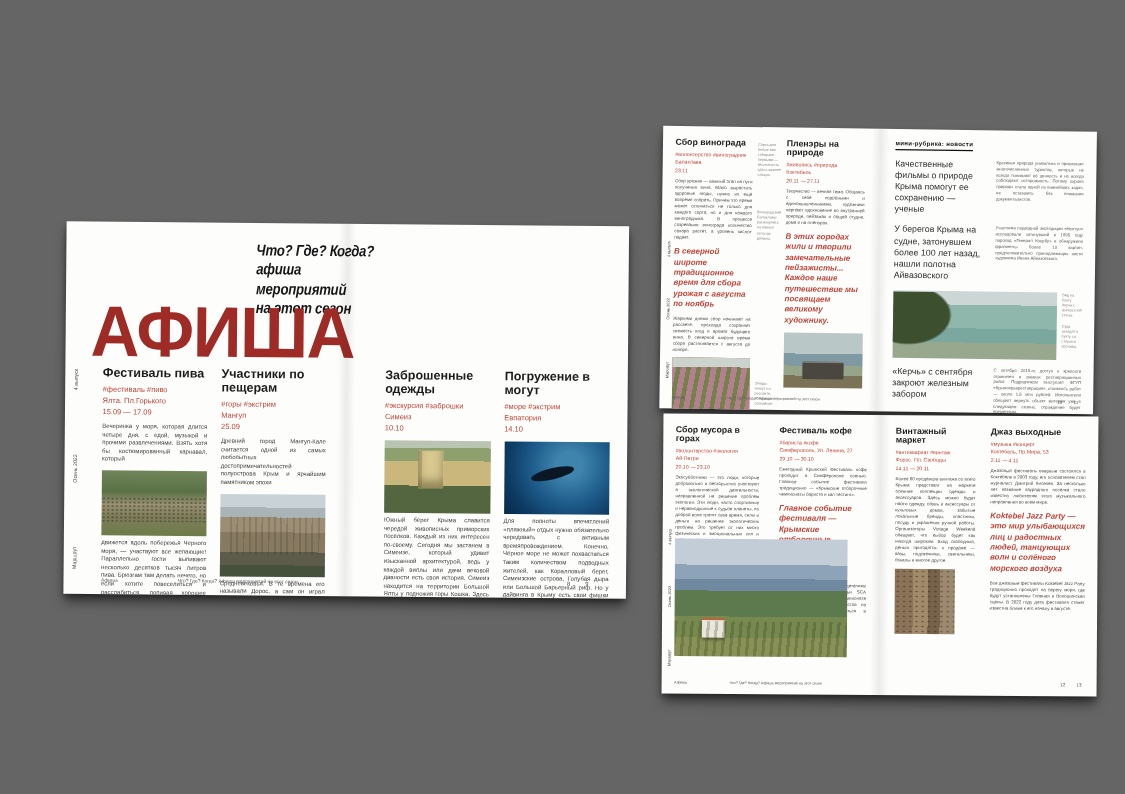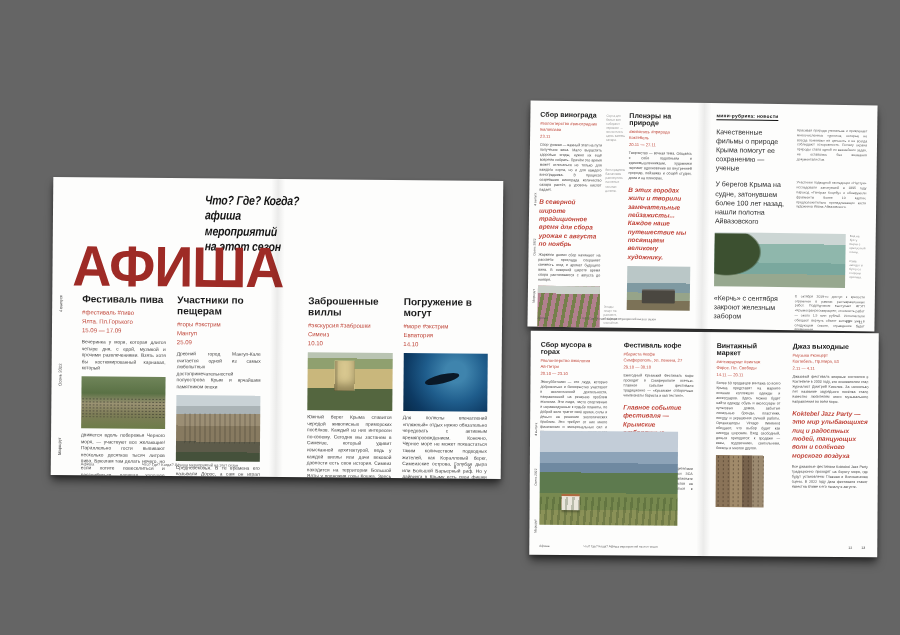--- a/index.html
+++ b/index.html
@@ -123,21 +123,21 @@
         </article>
       </div>
       <div class="foot foot-main">
         <span>Афиша</span>
         <span>Что? Где? Когда? Афиша мероприятий на этот сезон</span>
       </div>
     </div>
     <div class="page pg-r"></div>
     <div class="cols cols-mr">
       <article class="col">
-        <h2 class="h-art">Заброшенные виллы</h2>
+        <h2 class="h-art">Заброшенные одежды</h2>
         <div class="tags">
           <div>#экскурсия #заброшки</div>
           <div>Симеиз</div>
           <div>10.10</div>
         </div>
         <div class="ph ph-villa"></div>
         <div class="body">Южный берег Крыма славится чередой живописных приморских посёлков. Каждый из них интересен по-своему. Сегодня мы застанем в Симеизе, который удивит изысканной архитектурой, ведь у каждой виллы или дачи вековой давности есть своя история. Симеиз находится на территории Большой Ялты у подножия горы Кошка. Здесь сразу забываешь о суете больших городов и поддаёшься очарованию южной природы, красивейшим видам Крымских гор и ласкового морского прибоя. А ещё в этих местах сохранилось немало памятников истории и архитектуры.</div>
       </article>
       <article class="col">
         <h2 class="h-art">Погружение в могут</h2>

